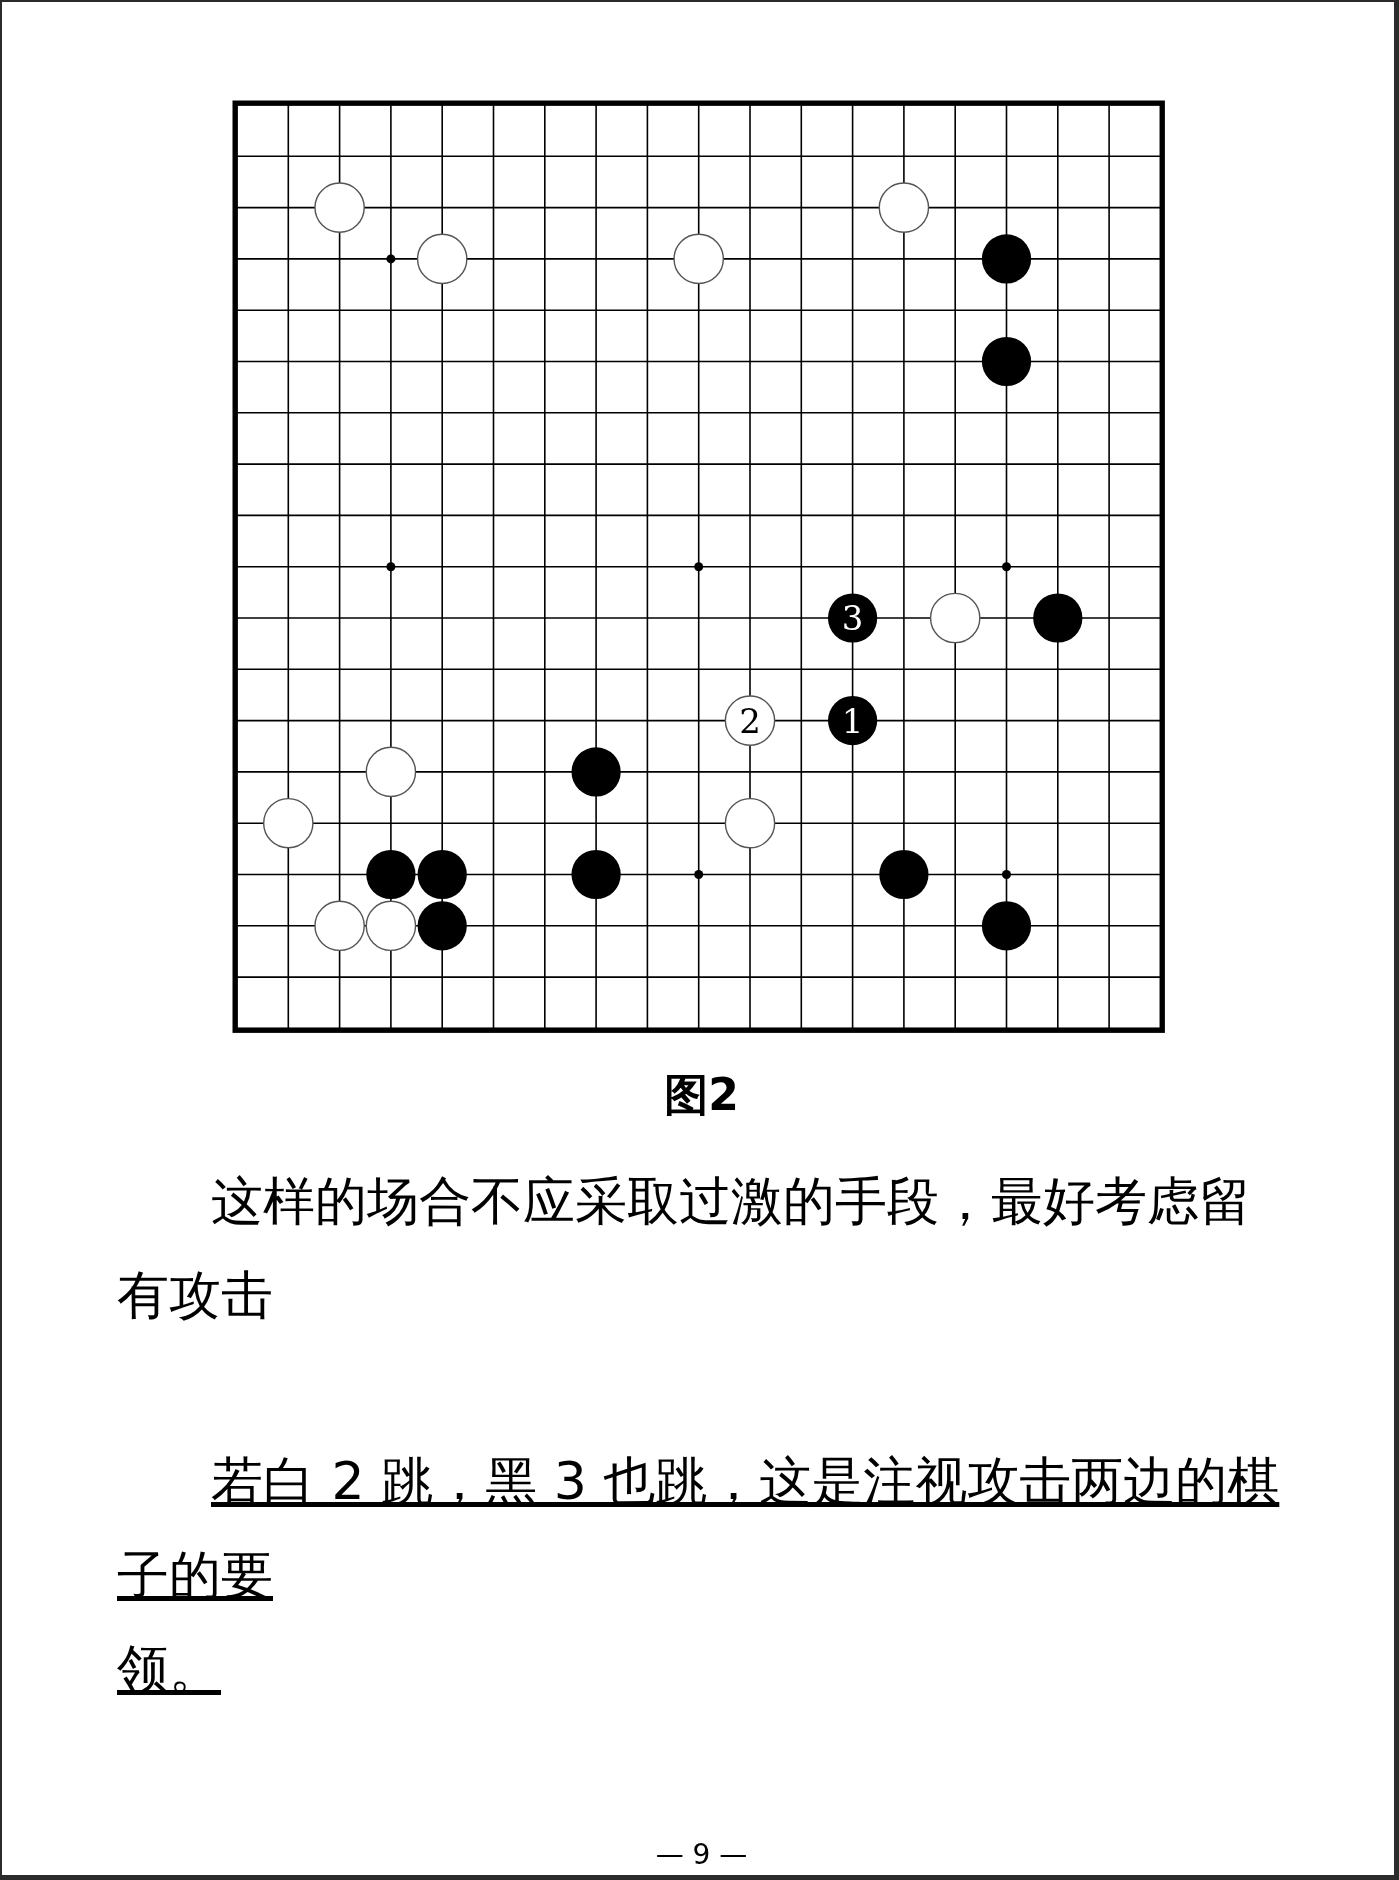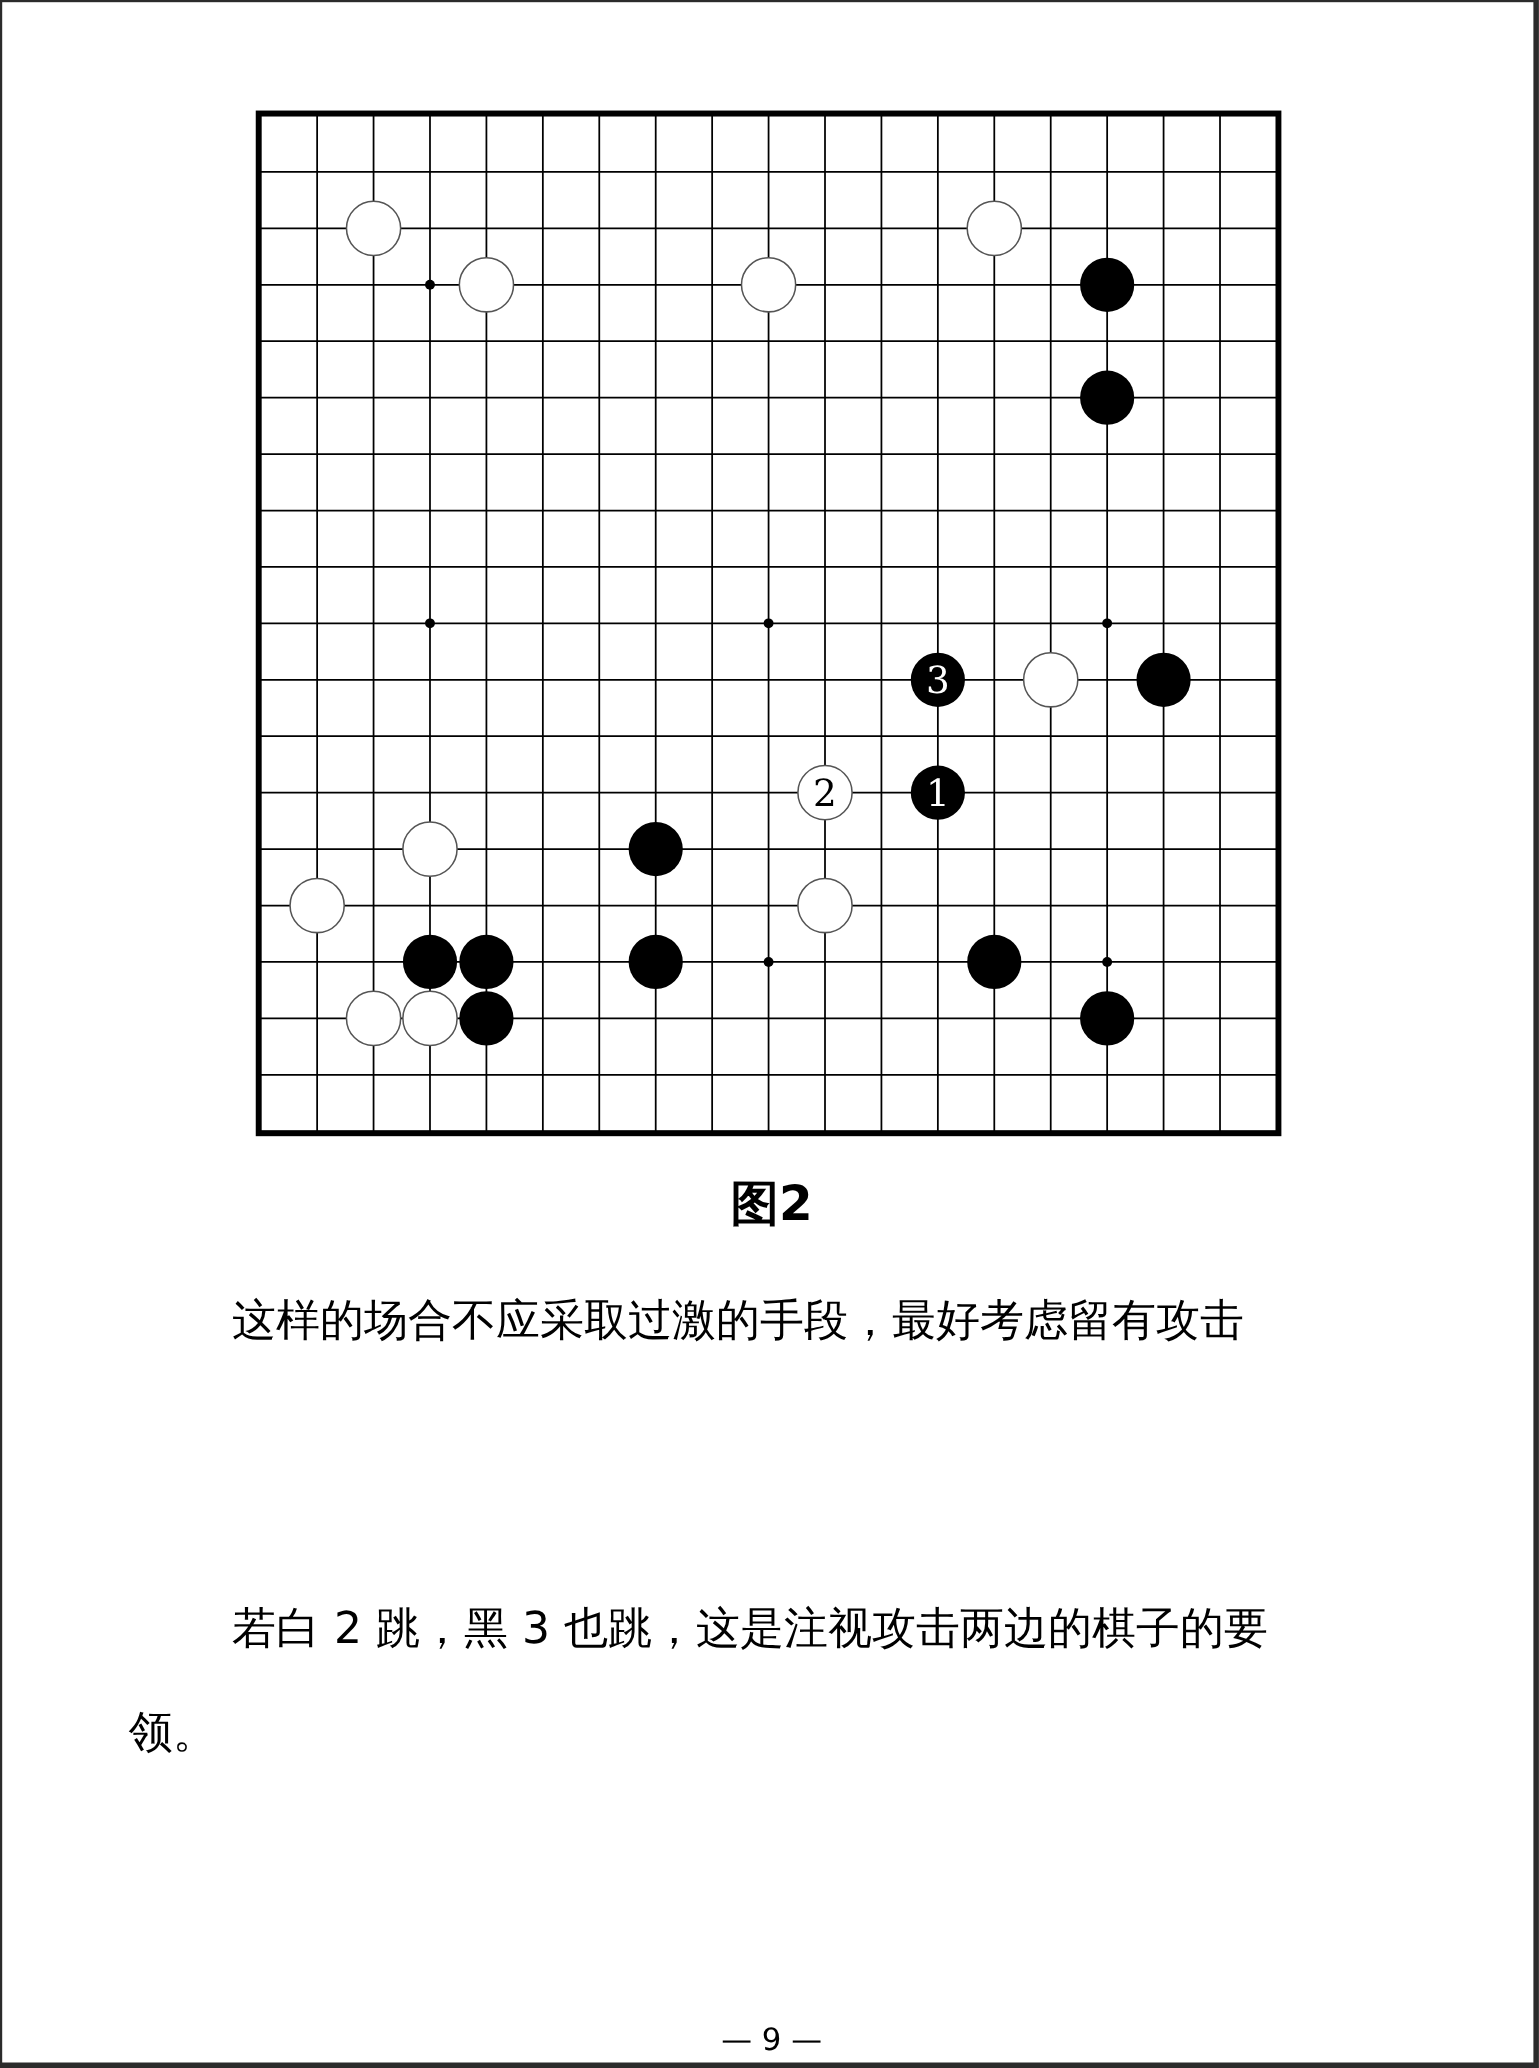--- a/index.html
+++ b/index.html
@@ -30,30 +30,30 @@
       font-size: 44px;
       font-weight: bold;
       color: #000;
       line-height: 50px;
     }
     .para {
       position: absolute;
       left: 115px;
       width: 1175px;
       font-family: "DejaVu Sans", sans-serif;
-      font-size: 40px;
+      font-size: 52px;
       color: #000;
       line-height: 94px;
       margin: 0;
       letter-spacing: 0px;
     }
     .para .indent { display: inline-block; width: 94px; }
     .p1 { top: 1152px; }
     .p2 { top: 1340px; }
-    .p3 { top: 1432px; }
+    .p3 { top: 1432px; text-decoration: underline; }
     .page-number {
       position: absolute;
       left: 0; width: 1399px;
       top: 1836px;
       text-align: center;
       font-family: "DejaVu Sans", sans-serif;
       font-size: 28px;
       color: #000;
       line-height: 34px;
     }

